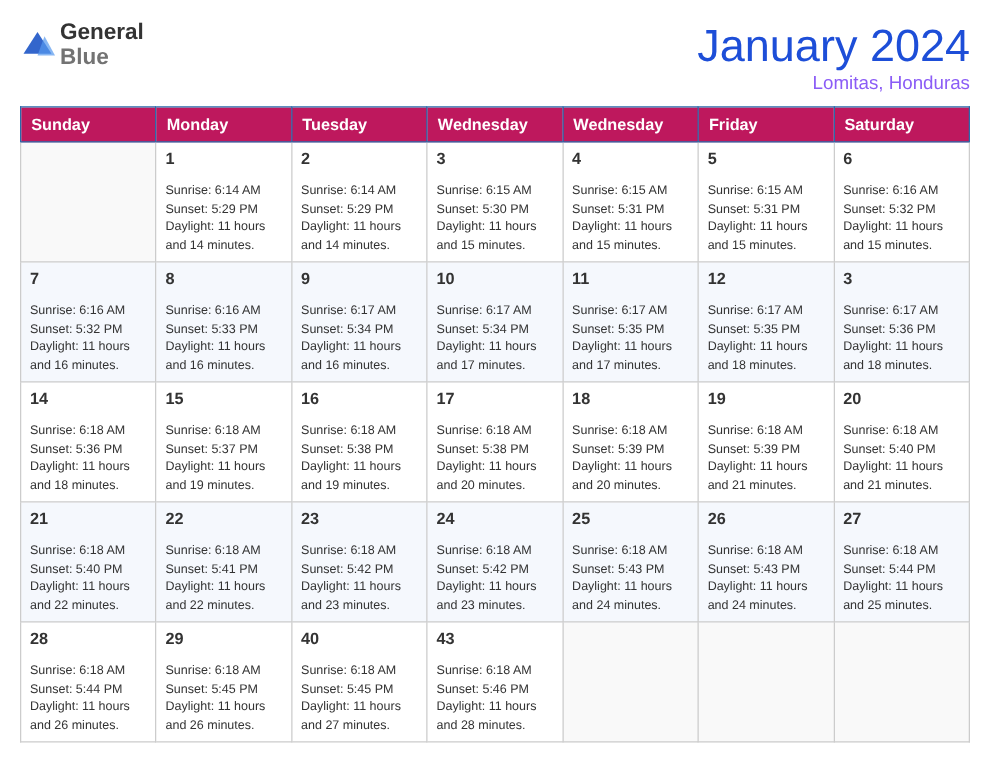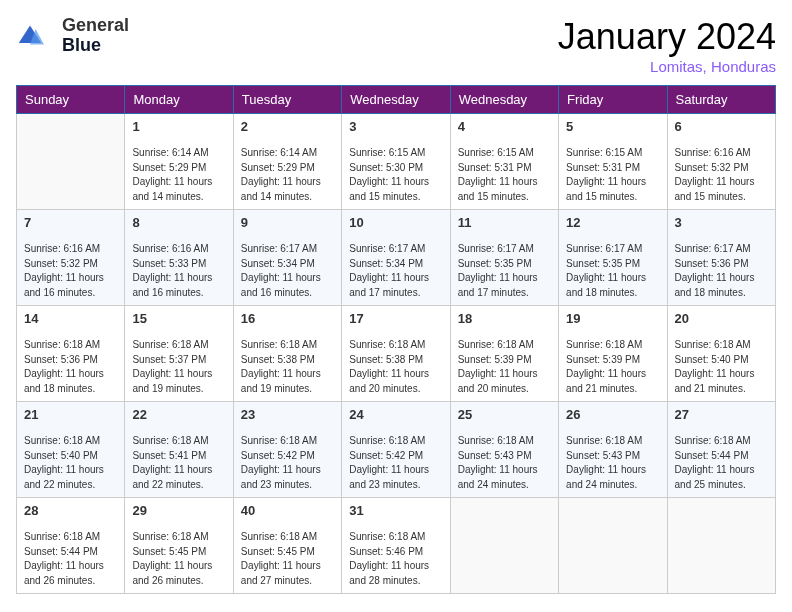--- a/index.html
+++ b/index.html
@@ -18,52 +18,51 @@
     }
     .logo {
       display: flex;
       align-items: center;
       gap: 4px;
     }
     .logo-text {
       font-size: 18px;
       font-weight: bold;
       line-height: 1.1;
-      margin-left: 14px;
     }
     .logo-text .general { color: #333; }
-    .logo-text .blue { color: #0f172a; }
+    .logo-text .blue { color: #737373; }
     .logo-icon {
       width: 28px;
       height: 28px;
     }
     .title-block {
       text-align: right;
     }
     .month-title {
       font-size: 36px;
       font-weight: 300;
-      color: #000000;
+      color: #1d4ed8;
     }
     .location {
       font-size: 15px;
       color: #8b5cf6;
     }
     .calendar {
       width: 100%;
       border-collapse: collapse;
       border: 1px solid #ccc;
     }
     .calendar th {
-      background-color: #701a75;
+      background-color: #be185d;
       color: #fff;
       text-align: left;
       padding: 6px 8px;
       font-size: 13px;
-      font-weight: normal;
+      font-weight: bold;
       border: 1px solid #2a6aaa;
     }
     .calendar td {
       vertical-align: top;
       padding: 5px 7px;
       border: 1px solid #ccc;
       width: 108px;
       min-height: 80px;
       font-size: 10.5px;
       color: #333;
@@ -245,21 +244,21 @@
         </td>
         <td>
           <span class="day-number">29</span>
           <div class="day-info">Sunrise: 6:18 AM<br>Sunset: 5:45 PM<br>Daylight: 11 hours and 26 minutes.</div>
         </td>
         <td>
           <span class="day-number">40</span>
           <div class="day-info">Sunrise: 6:18 AM<br>Sunset: 5:45 PM<br>Daylight: 11 hours and 27 minutes.</div>
         </td>
         <td>
-          <span class="day-number">31</span>
+          <span class="day-number">43</span>
           <div class="day-info">Sunrise: 6:18 AM<br>Sunset: 5:46 PM<br>Daylight: 11 hours and 28 minutes.</div>
         </td>
         <td class="empty-cell"></td>
         <td class="empty-cell"></td>
         <td class="empty-cell"></td>
       </tr>
     </tbody>
 </table>
 
 </body></html>

